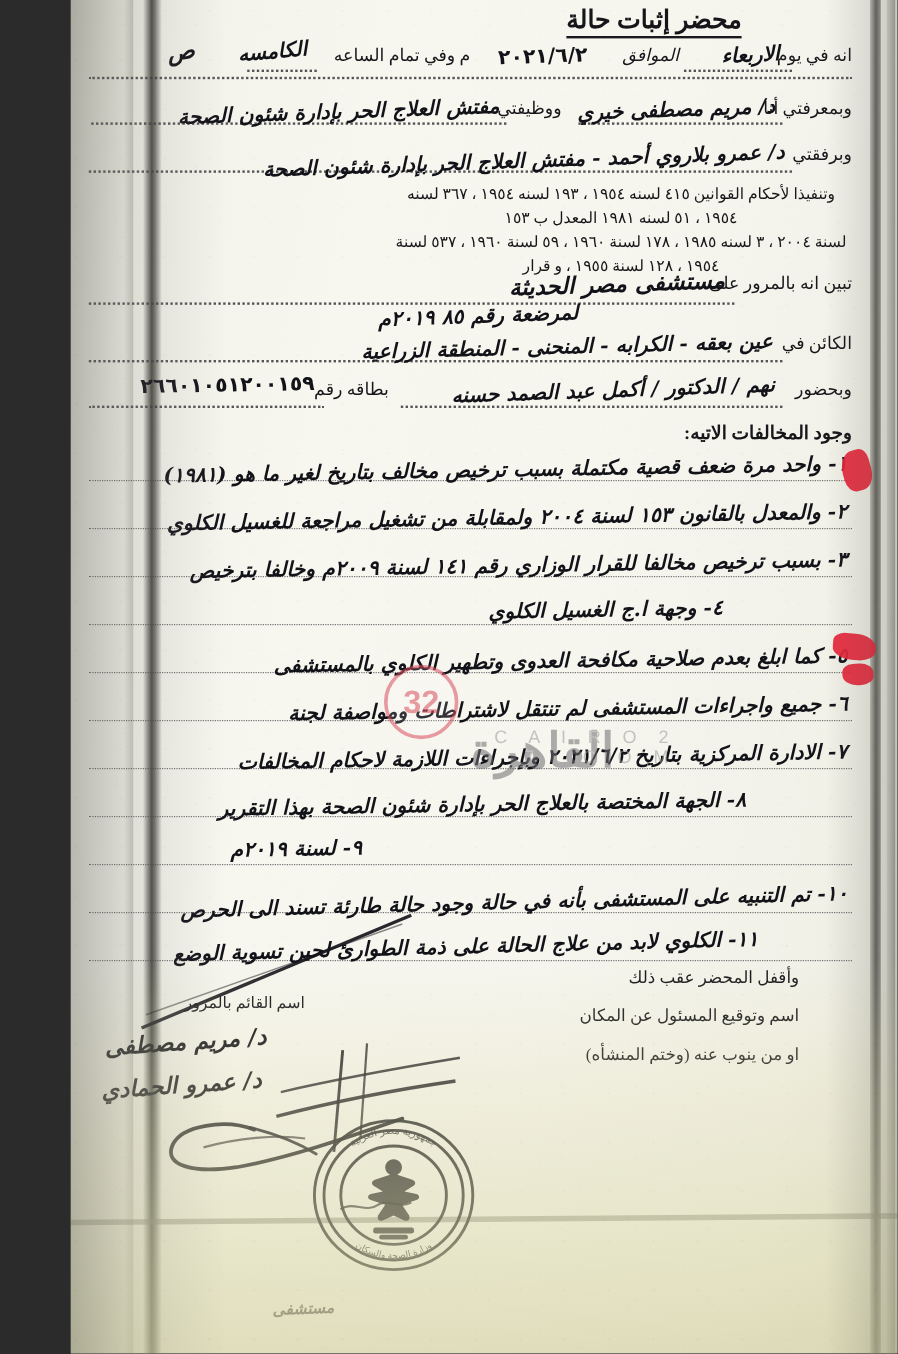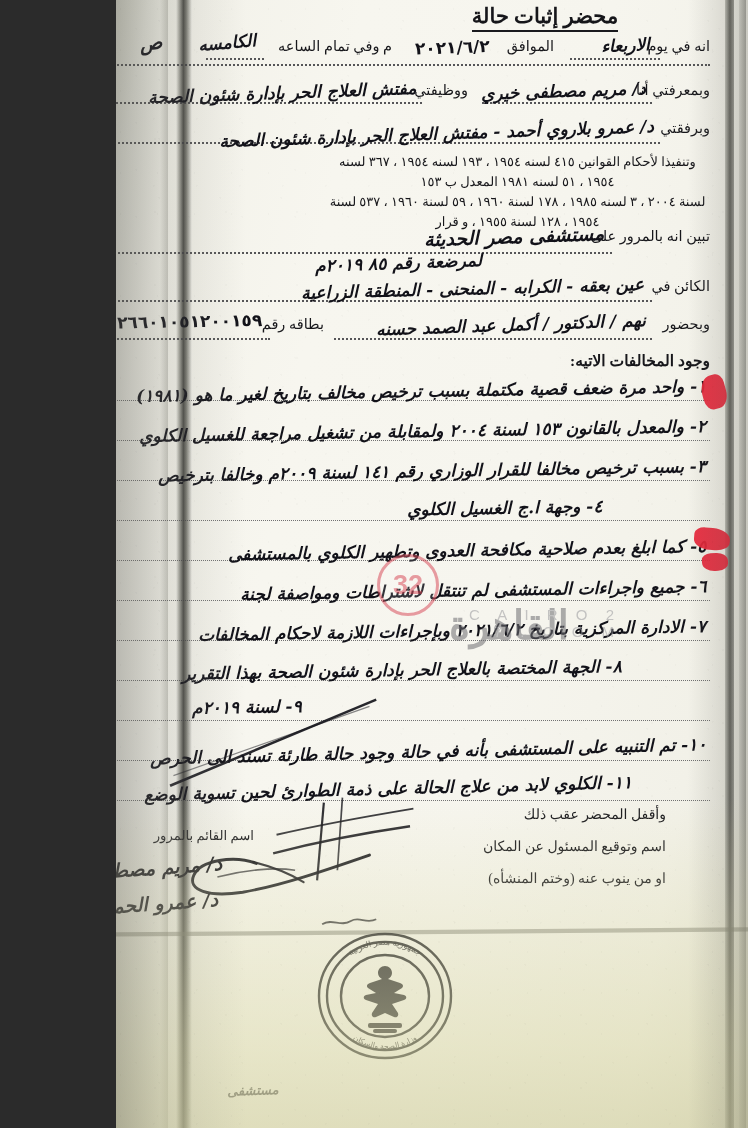--- a/index.html
+++ b/index.html
@@ -1,19 +1,19 @@
 <!DOCTYPE html>
 <html lang="ar" dir="rtl"><head>
 <meta charset="utf-8">
 <title>محضر إثبات حالة</title>
 <style>
   html,body{margin:0;padding:0;background:#2b2b2b;}
   *{box-sizing:border-box;}
   .page{
-    position:relative;width:632px;height:1128px;overflow:hidden;
+    position:relative;width:689px;height:1128px;overflow:hidden;
     font-family:"Liberation Serif", serif;
     background:
       linear-gradient(100deg, #dcdcd0 0%, #e9e9e0 4%, #f3f2ea 10%, #f7f6ef 30%, #f6f5ee 60%, #f2f1e8 85%, #e6e5da 100%);
   }
   
   .tint-bottom{
     position:absolute;left:0;right:0;bottom:0;height:330px;
     background:linear-gradient(to bottom, rgba(226,224,186,0) 0%, rgba(224,222,180,.30) 35%, rgba(219,217,170,.55) 75%, rgba(211,209,162,.66) 100%);
     pointer-events:none;
   }
@@ -138,21 +138,21 @@
 
   <div class="content">
 
     <div class="title">
       <u>محضر إثبات حالة</u>
     </div>
 
     <div class="pline" style="top:38px;right:12px;">انه في يوم</div>
     <div class="dots" style="top:58px;right:62px;width:90px;"></div>
     <div class="hw md" style="top:34px;right:72px;transform:rotate(-3deg);">الاربعاء</div>
-    <div class="pline" style="top:38px;right:168px;">الموافق</div>
+    <div class="pline" style="top:38px;right:156px;font-style:italic;">الموافق</div>
     <div class="hw md num" style="top:36px;right:232px;transform:rotate(-2deg);">٢٠٢١/٦/٢</div>
     <div class="pline" style="top:38px;right:330px;">م وفي تمام الساعه</div>
     <div class="dots" style="top:58px;right:458px;width:58px;"></div>
     <div class="hw md" style="top:30px;right:466px;transform:rotate(-5deg);">الكامسه</div>
     <div class="hw lg" style="top:30px;right:560px;transform:rotate(-8deg);">ص</div>
     <div class="dots" style="top:64px;right:12px;width:636px;"></div>
 
     <div class="pline" style="top:82px;right:12px;">وبمعرفتي أنا</div>
     <div class="dots" style="top:102px;right:70px;width:170px;"></div>
     <div class="hw md" style="top:78px;right:76px;transform:rotate(-2deg);">د/ مريم مصطفى خيري</div>

